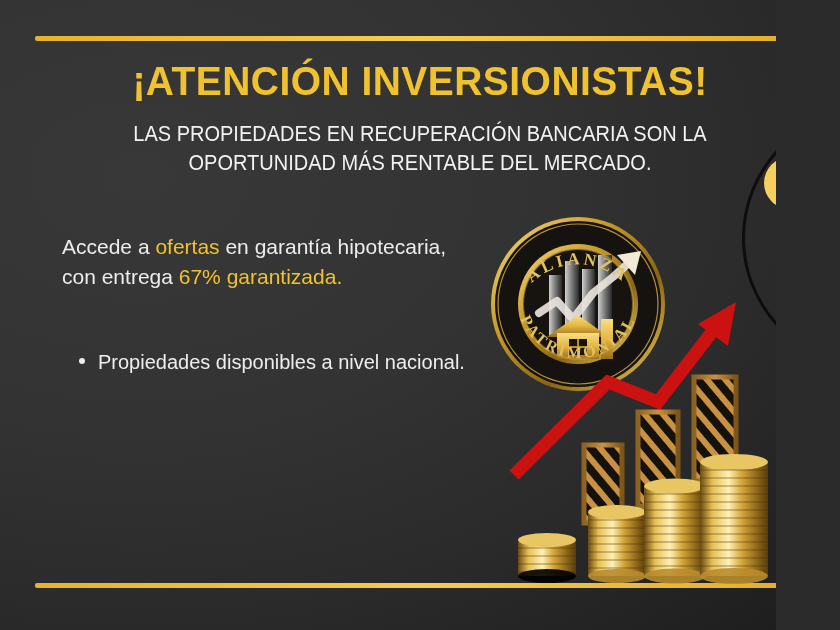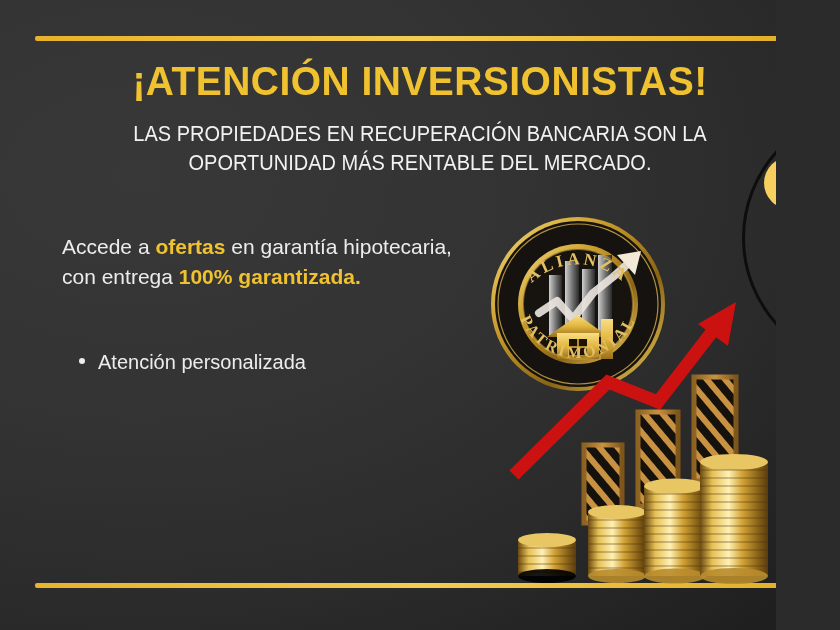--- a/index.html
+++ b/index.html
@@ -43,21 +43,21 @@
   .subheading{
     position:absolute;left:110px;top:120px;width:620px;text-align:center;
     color:#f2f2f2;font-size:21.5px;font-weight:500;line-height:1.35;
     transform:scaleX(.93);transform-origin:50% 50%;
   }
   
   .lead{
     position:absolute;left:62px;top:232px;width:400px;
     color:#ececec;font-size:21px;line-height:1.45;
   }
-  .lead .hl{color:#F0C230;font-weight:bold;}
+  .lead .hl{color:#F0C230;font-weight:normal;}
   .bullets{
     position:absolute;left:62px;top:348px;width:412px;margin:0;padding:0;
     list-style:none;color:#ededed;font-size:20px;line-height:1.42;
   }
   .bullets li{position:relative;padding-left:36px;margin-bottom:30px;}
   .bullets li:before{
     content:"";position:absolute;left:17px;top:10px;
     width:6px;height:6px;border-radius:50%;background:#ededed;
   }
   
@@ -74,25 +74,25 @@
   <div class="gold-ring"></div>
   <div class="gold-dot"></div>
 
   <div class="rule top"></div>
   <div class="rule bottom"></div>
 
   <div class="headline">¡ATENCIÓN INVERSIONISTAS!</div>
   <div class="subheading">LAS PROPIEDADES EN RECUPERACIÓN BANCARIA SON LA OPORTUNIDAD MÁS RENTABLE DEL MERCADO.</div>
 
   <div class="lead">
-    <span>Accede a </span><span class="hl">ofertas</span><span> en garantía hipotecaria, con entrega </span><span class="hl">100% garantizada.</span>
+    <span>Accede a </span><span class="hl">ofertas</span><span> en garantía hipotecaria, con entrega </span><span class="hl">67% garantizada.</span>
   </div>
 
   <ul class="bullets">
-    <li>Atención personalizada</li>
+    <li>Propiedades disponibles a nivel nacional.</li>
   </ul>
 
   <svg class="logo" viewBox="0 0 178 178">
     <defs>
       <linearGradient id="rim" x1="0" y1="0" x2="1" y2="1">
         <stop offset="0%" stop-color="#F7DC7A"></stop>
         <stop offset="35%" stop-color="#C79A2A"></stop>
         <stop offset="65%" stop-color="#8a6415"></stop>
         <stop offset="100%" stop-color="#F2CE5E"></stop>
       </linearGradient>

